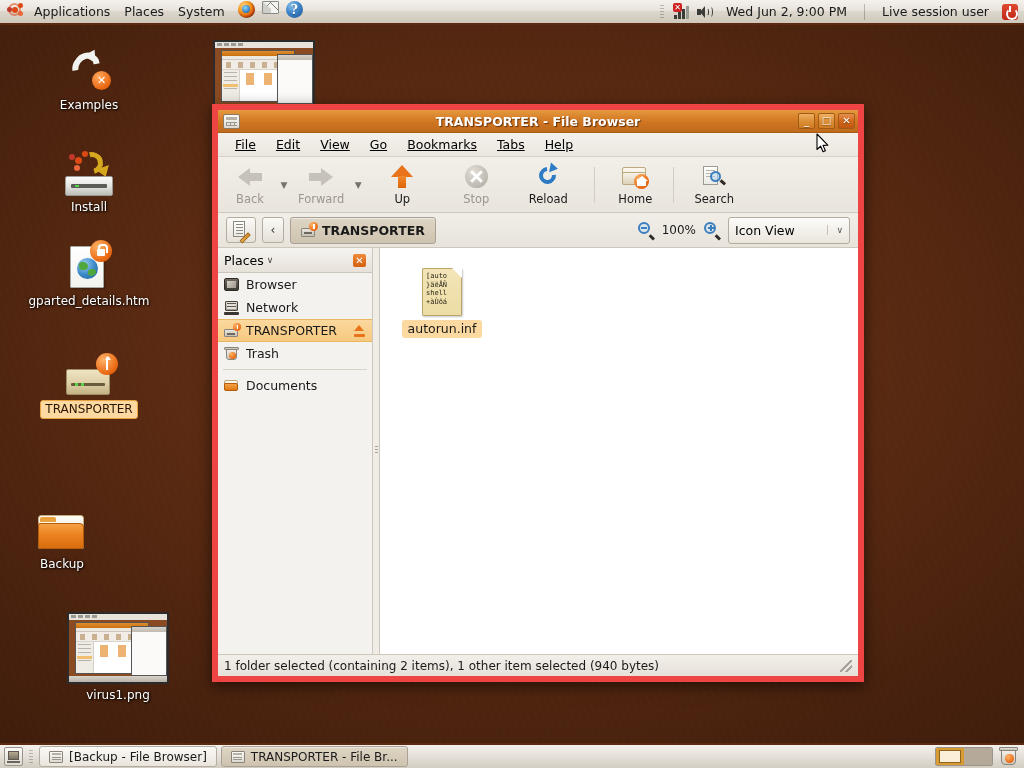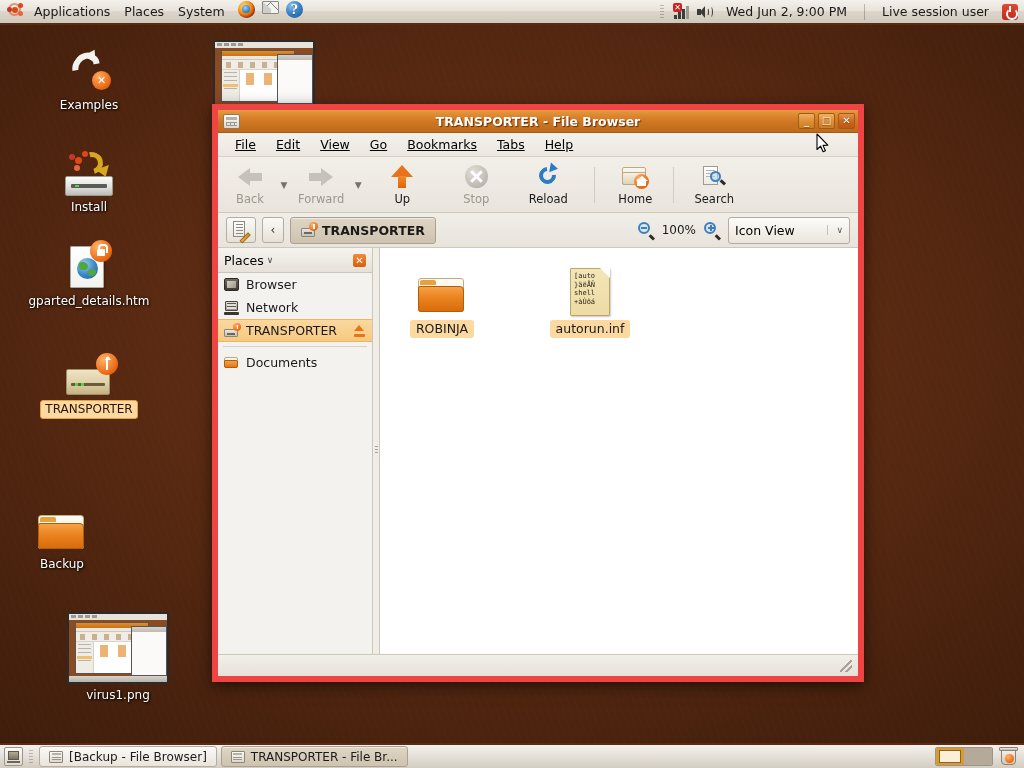--- a/index.html
+++ b/index.html
@@ -1090,61 +1090,59 @@
         <span>Network</span>
       </div>
       <div class="place active">
         <span class="pi pi-usb">
             <i class="b3"></i>
             <i class="e3"></i>
           </span>
         <span>TRANSPORTER</span>
         <span class="eject g-eject"></span>
       </div>
+      <div class="place">
+        <span class="pi pi-trash">
+            <i class="can"></i>
+            <i class="lid"></i>
+          </span>
+        <span>Trash</span>
+      </div>
 
       <div class="pl-sep"></div>
 
       <div class="place">
         <span class="pi pi-folder">
             <i class="fb"></i>
             <i class="ff"></i>
           </span>
         <span>Documents</span>
       </div>
     </div>
 
     <div id="splitter"></div>
 
     <div id="fileview">
-      <div class="fitem">
-        <div class="fglyph">
-          <div class="ic-folder">
-              <div class="back"></div>
-              <div class="tab"></div>
-              <div class="front"></div>
-            </div>
-        </div>
-        <span class="flbl">ROBINJA</span>
-      </div>
       <div class="fitem">
         <div class="fglyph">
           <div class="ic-textfile">
             <div class="fold2"></div>
             <div class="preview">[auto
 }äëÅÑ
 shell
 +àÙôá</div>
           </div>
         </div>
         <span class="flbl">autorun.inf</span>
       </div>
     </div>
   </div>
 
   <div id="statusbar">
+    <span>1 folder selected (containing 2 items), 1 other item selected (940 bytes)</span>
     <span class="grip2"></span>
   </div>
 </div>
 
 <div id="bottom-panel">
   <div class="showdesk"></div>
   <div class="grip" style="margin:0 2px;"></div>
   <div class="taskbtn">
     <span class="task-icon"></span>
     <span>[Backup - File Browser]</span>

